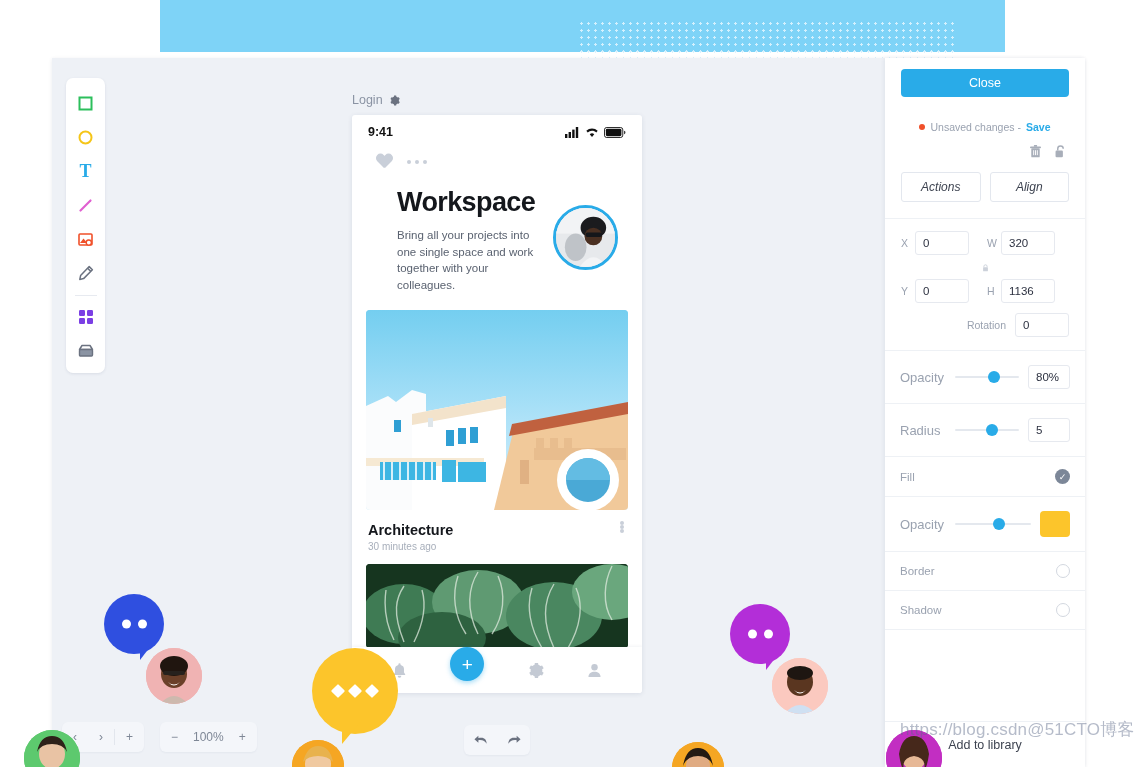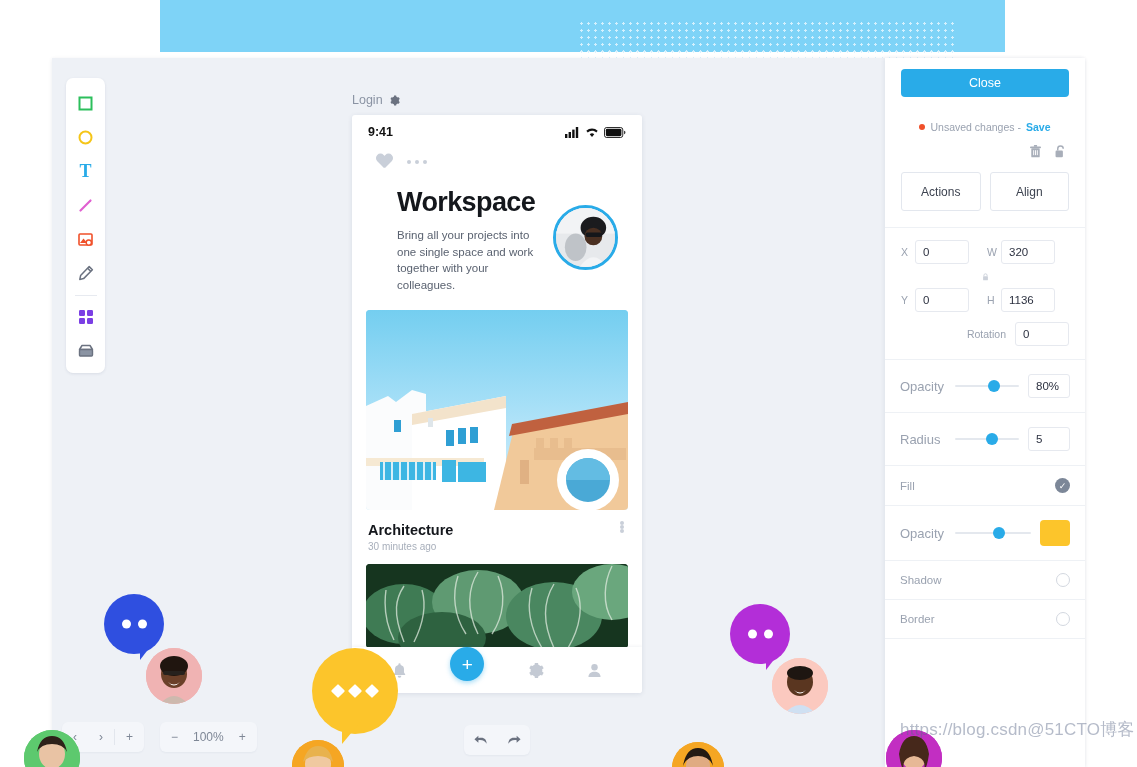--- a/index.html
+++ b/index.html
@@ -123,23 +123,23 @@
   }
   .unsaved {
     margin-top: 9px; font-size: 10.5px; color:#9aa2b0; text-align:center;
     display:flex; align-items:center; justify-content:center; gap:5px;
   }
   .unsaved .dot { width:6px; height:6px; border-radius:50%; background:#f0502a; display:inline-block; }
   .unsaved a { color:#29abe8; text-decoration:none;font-weight:bold; }
   .icon-row { display:flex; justify-content:flex-end; gap: 14px; padding: 12px 19px 0; }
   .pair-btns { display:flex; gap: 9px; padding: 14px 16px 16px; }
   .pair-btns div {
-    flex:1; height: 39px; border:1px solid #e3e7ee; border-radius:3px;
+    flex:1; height: 30px; border:1px solid #e3e7ee; border-radius:3px;
     display:flex; align-items:center; justify-content:center;
-    font-size: 12px; color:#3d4350; cursor:pointer; background:#fff;
+    font-size: 12px; color:#3d4350; cursor:pointer; background:#fff;font-style:italic;
   }
   .sect { border-top: 1px solid #eef1f5; }
   .xy-grid { padding: 12px 16px 13px; }
   .xy-row { display:flex; align-items:center; gap: 0; margin-bottom: 10px; }
   .xy-lab { font-size: 10.5px; color:#9aa2b0; width: 14px; }
   .num-in {
     width: 54px; height: 24px; border:1px solid #e6e9ef; border-radius:3px; background:#fff;
     font-size: 11.5px; color:#2c3140; padding: 0 7px; display:flex; align-items:center;
   }
   .xy-spacer { width: 18px; }
@@ -500,31 +500,32 @@
 
     <div class="sect slider-row">
       <span class="sl-lab">Opacity</span>
       <span class="track">
           <i class="knob" style="left:50%"></i>
         </span>
       <span class="swatch"></span>
     </div>
 
     <div class="sect row-simple">
+      <span>Border</span>
+      <span class="chk-off"></span>
+    </div>
+
+    <div class="sect row-simple">
       <span>Shadow</span>
       <span class="chk-off"></span>
     </div>
 
-    <div class="sect row-simple">
-      <span>Border</span>
-      <span class="chk-off"></span>
-    </div>
-
     <div class="sect insp-spacer"></div>
 
+    <div class="add-lib">Add to library</div>
   </div>
 
   <div class="ctrl-group" style="left:62px; top:722px;">
     <span class="c">‹</span>
     <span class="c">›</span>
     <span class="vline"></span>
     <span class="c">+</span>
   </div>
 
   <div class="ctrl-group" style="left:160px; top:722px;">

